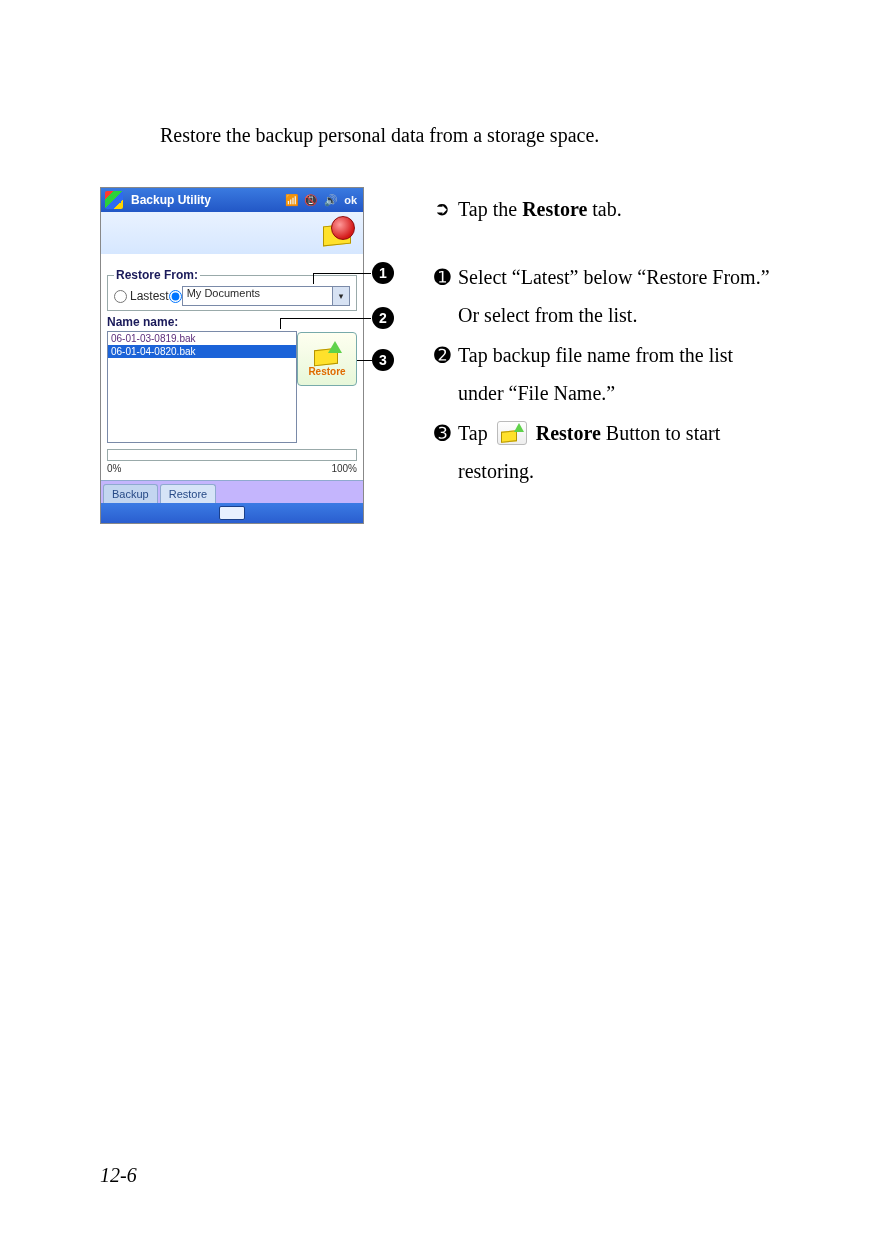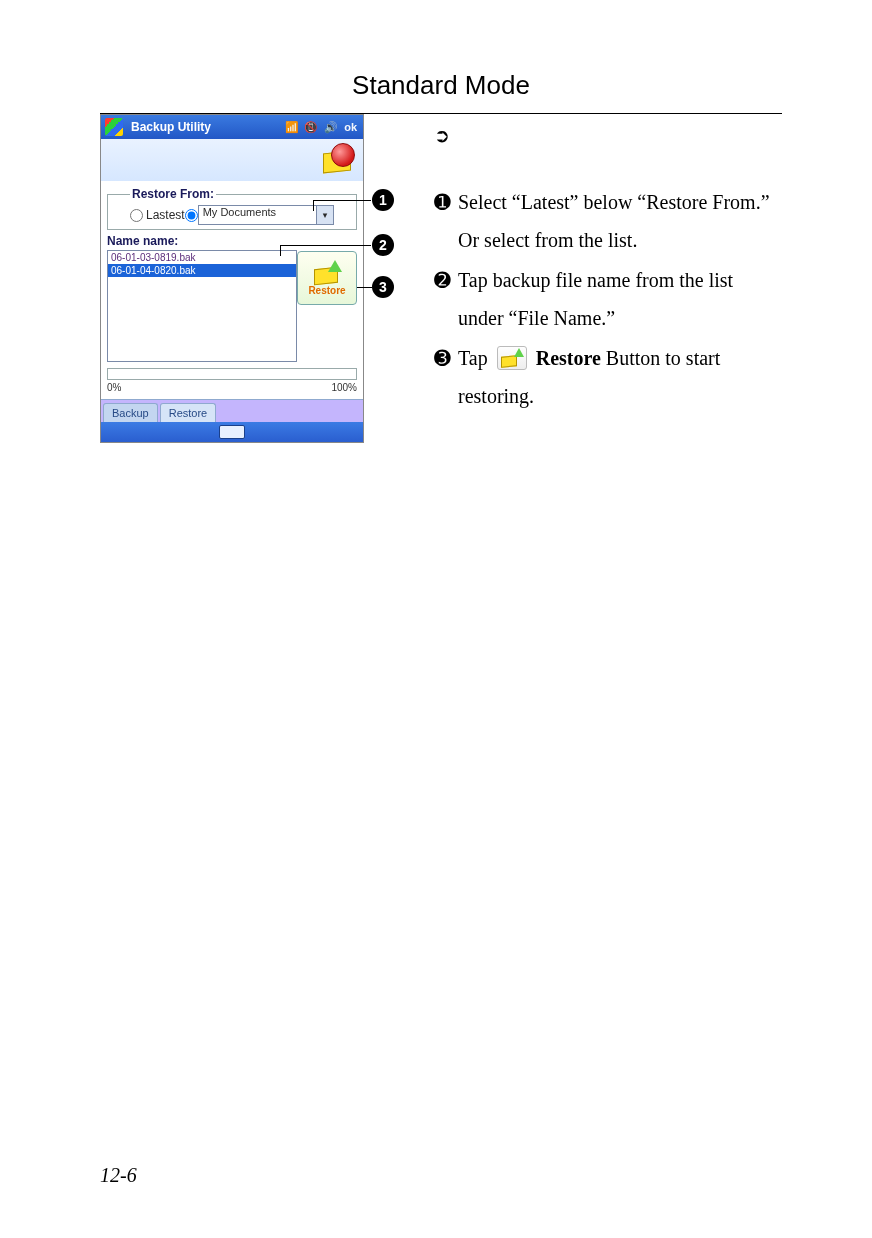--- a/index.html
+++ b/index.html
@@ -13,21 +13,21 @@
   .tbar{height:24px;background:linear-gradient(#3a7ae0,#2257c6);display:flex;align-items:center;color:#fff;font-weight:bold;font-size:12px}
   .tbar .flag{width:18px;height:18px;margin:0 4px;background:linear-gradient(135deg,#ff3a2f 0 25%,#2bd13a 25% 50%,#2e6af0 50% 75%,#ffd400 75% 100%);border-radius:2px}
   .tbar .ttl{flex:0 0 auto;padding:0 4px}
   .tbar .tray{margin-left:auto;display:flex;gap:6px;padding-right:6px;opacity:.95}
   .tray span{font-size:11px}
   .hero{height:42px;background:linear-gradient(#e9f2ff,#d6e7ff);position:relative}
   .hero .ico{position:absolute;right:8px;top:4px;width:36px;height:32px}
   .box-ico{width:26px;height:18px;background:#ffe12b;border:1px solid #b59400;transform:skewY(-6deg);position:absolute;left:4px;bottom:3px}
   .disc{width:22px;height:22px;border-radius:50%;background:radial-gradient(circle at 35% 35%,#ff9a9a,#d31818 70%);border:1px solid #8e0c0c;position:absolute;right:0;top:0}
   .panel{padding:6px 6px 4px 6px}
-  fieldset{border:1px solid #9aa;margin:0 0 4px 0;padding:4px 22px}
+  fieldset{border:1px solid #9aa;margin:8px 0 4px 0;padding:4px 6px}
   legend{font-weight:bold;color:#1a1a5a;font-size:12px;padding:0 2px}
   .restore-row{display:flex;align-items:center;}
   .radio{display:inline-flex;align-items:center;gap:3px}
   .radio input{margin:0}
   .combo{flex:1;display:flex;align-items:flex-start;border:1px solid #7a8aa8;height:18px;background:#fff}
   .combo span{flex:1;padding:0 4px;color:#2a2a2a;font-size:11px;white-space:nowrap;overflow:hidden}
   .combo .dd{width:16px;height:100%;background:#d7e2f3;border-left:1px solid #7a8aa8;display:flex;align-items:center;justify-content:center;font-size:9px}
   .lbl{font-weight:bold;color:#1a1a5a;font-size:12px;margin:2px 0}
   .files-wrap{display:flex;}
   .files{flex:1;height:110px;border:1px solid #7a8aa8;background:#fff;overflow:hidden}
@@ -68,21 +68,21 @@
   .instr b{font-weight:bold}
   .inline-ico{display:inline-block;width:28px;height:22px;vertical-align:-5px;border:1px solid #bbb;background:linear-gradient(#fefefe,#eee);border-radius:3px;position:relative;margin:0 4px}
   .inline-ico::before{content:"";position:absolute;left:3px;bottom:2px;width:14px;height:9px;background:#ffe12b;border:1px solid #b59400;transform:skewY(-6deg)}
   .inline-ico::after{content:"";position:absolute;right:2px;top:1px;width:0;height:0;border-left:5px solid transparent;border-right:5px solid transparent;border-bottom:9px solid #5fd24a}
   .pnum{position:absolute;left:100px;bottom:51px;font-style:italic;font-size:20px}
 </style>
 </head>
 <body>
 <div class="page">
 
-  <div class="title">Standard Mode</div>
+  <div class="intro">Restore the backup personal data from a storage space.</div>
 
   <div class="row">
     <div class="pda-col">
       <div class="pda">
         <div class="tbar">
           <div class="flag"></div>
           <div class="ttl">Backup Utility</div>
           <div class="tray">
             <span>📶</span>
             <span>📵</span>
@@ -150,20 +150,23 @@
       <div class="lead l2"></div>
       <div class="lead l2b"></div>
       <div class="mark m2">2</div>
       <div class="lead l3"></div>
       <div class="mark m3">3</div>
     </div>
 
     <div class="instr">
       <div class="it">
         <span class="sym c">➲</span>
+        <span>
+          <span>Tap the </span><b>Restore</b><span> tab.</span>
+        </span>
       </div>
       <div style="height:28px"></div>
       <div class="it">
         <span class="sym">➊</span>
         <span>Select “Latest” below “Restore From.” Or select from the list.</span>
       </div>
       <div class="it">
         <span class="sym">➋</span>
         <span>Tap backup file name from the list under “File Name.”</span>
       </div>

